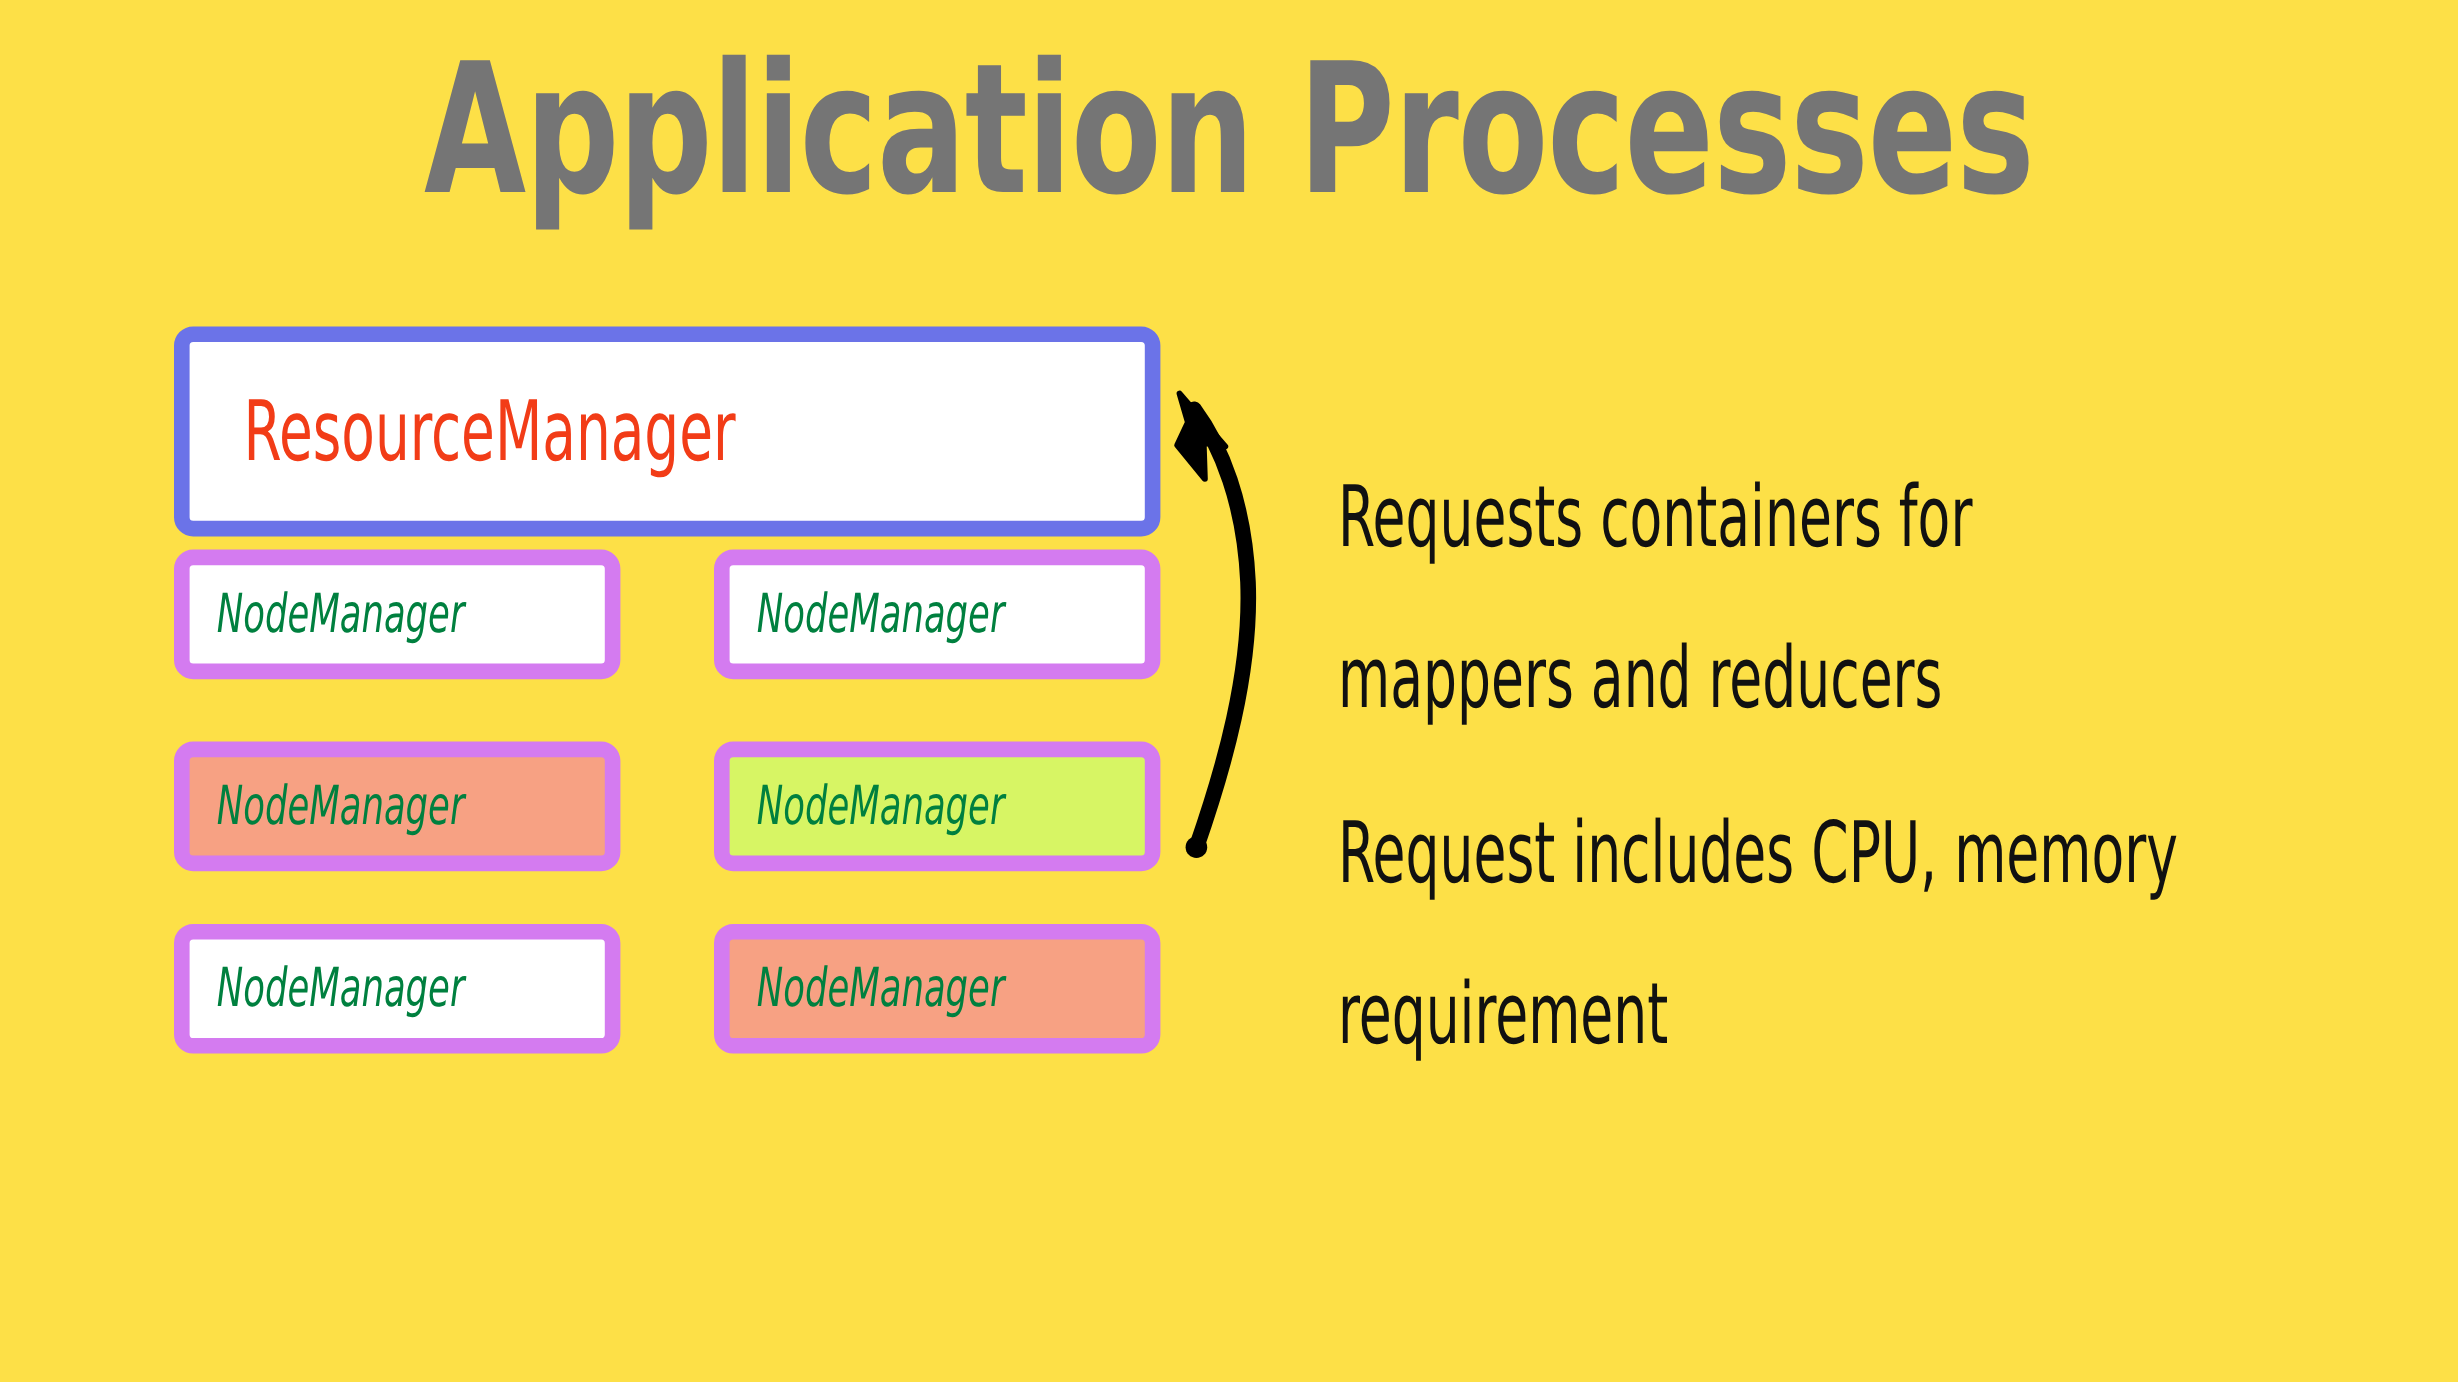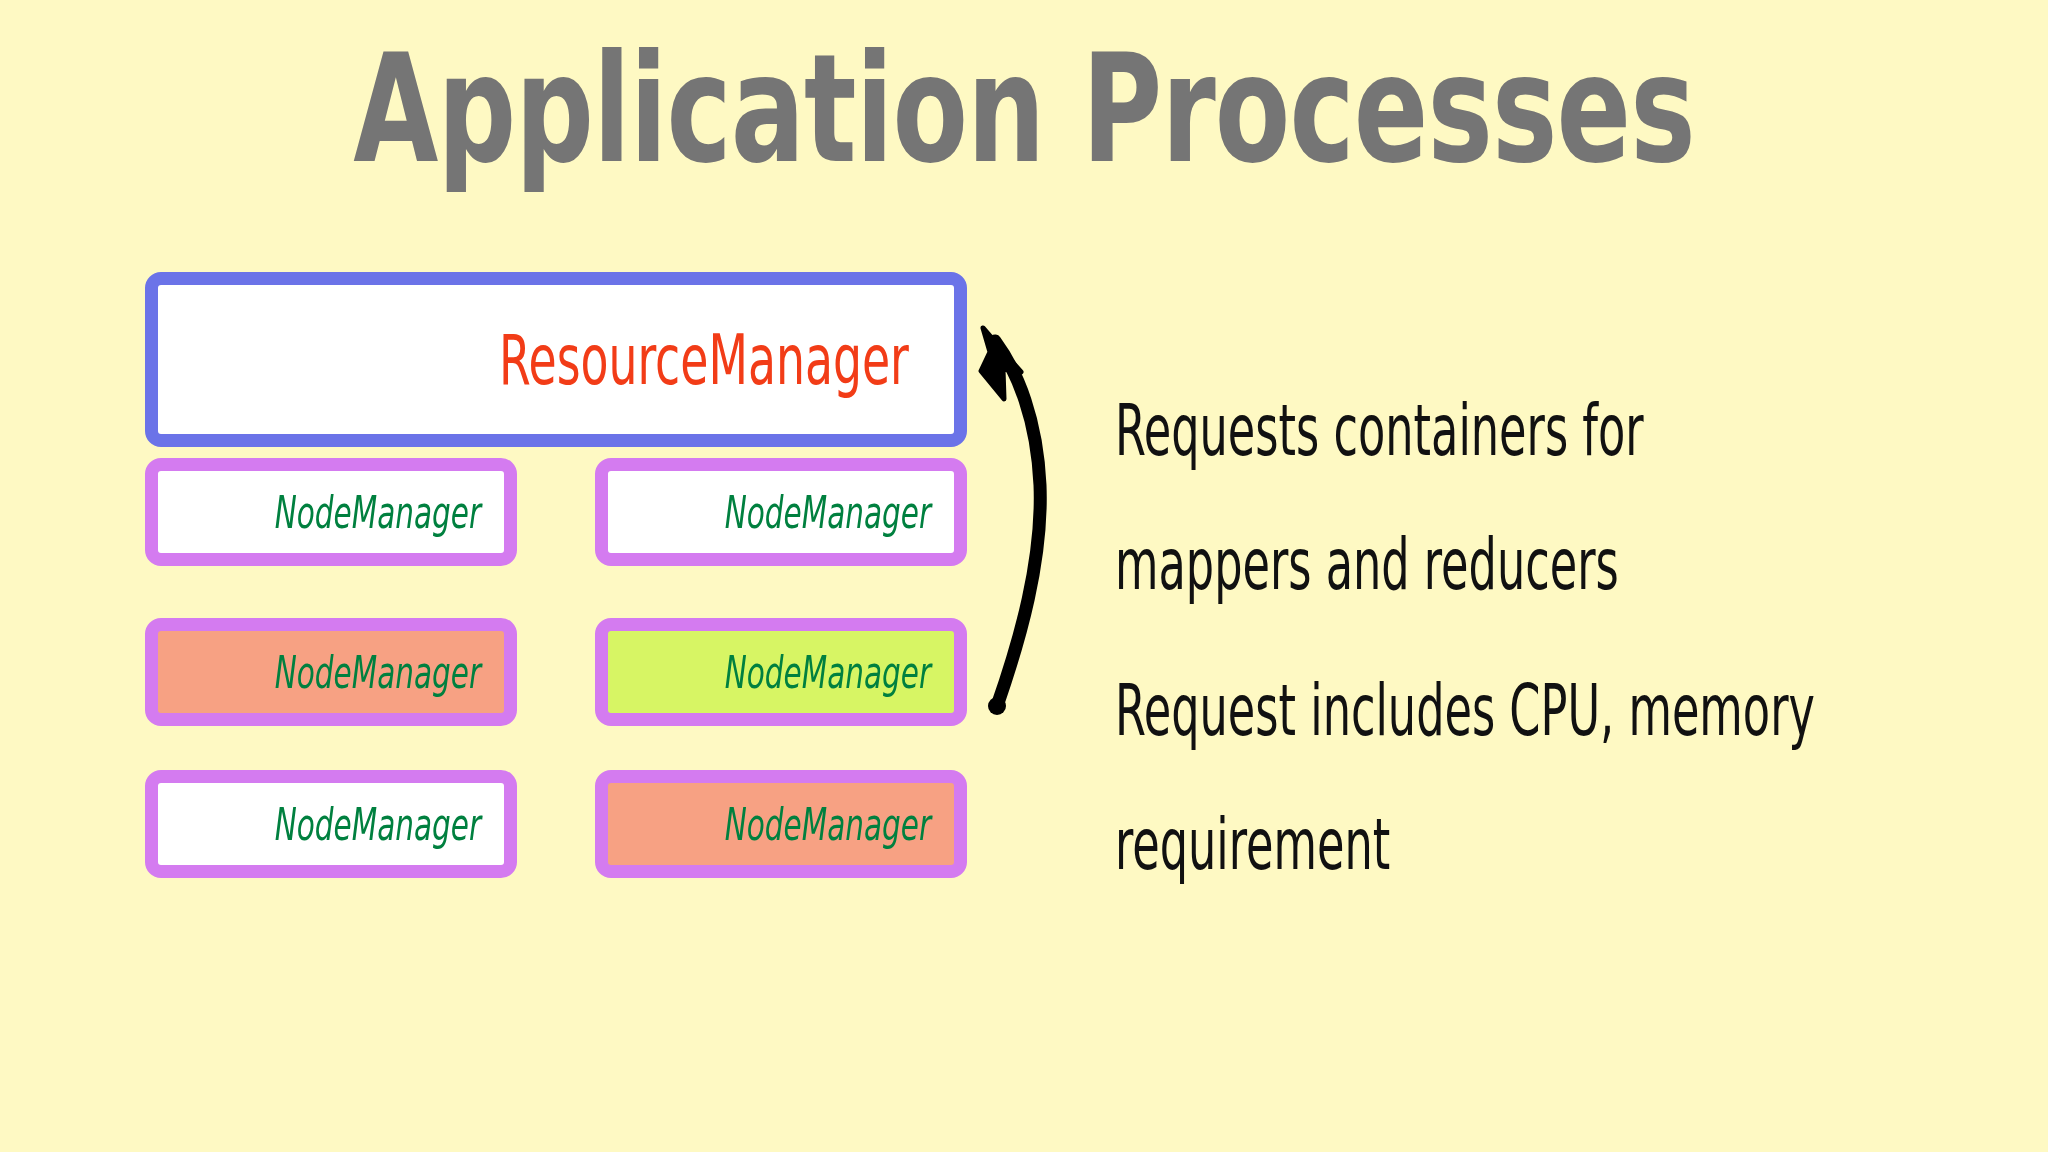--- a/index.html
+++ b/index.html
@@ -5,21 +5,21 @@
 <style>
   html, body {
     margin: 0;
     padding: 0;
     background: #ffffff;
   }
   #stage {
     position: relative;
     width: 2048px;
     height: 1152px;
-    background: #fef9c3;
+    background: #fde047;
     overflow: hidden;
     font-family: "DejaVu Sans", sans-serif;
   }
 
   
   #page-title {
     position: absolute;
     left: 0;
     top: 34px;
     width: 2048px;
@@ -35,21 +35,21 @@
     white-space: nowrap;
     user-select: none;
   }
 
   
   .proc-box {
     position: absolute;
     box-sizing: border-box;
     display: flex;
     align-items: center;
-    justify-content: flex-end;
+    justify-content: flex-start;
     border-style: solid;
     border-radius: 14px;
     background-clip: padding-box;
   }
   .proc-box .box-label {
     font-family: "DejaVu Sans Condensed", "Liberation Sans Narrow", "Liberation Sans", sans-serif;
     font-weight: 400;
     white-space: nowrap;
     transform: scaleX(0.82) scaleY(1.12);
     transform-origin: 50% 50%;

